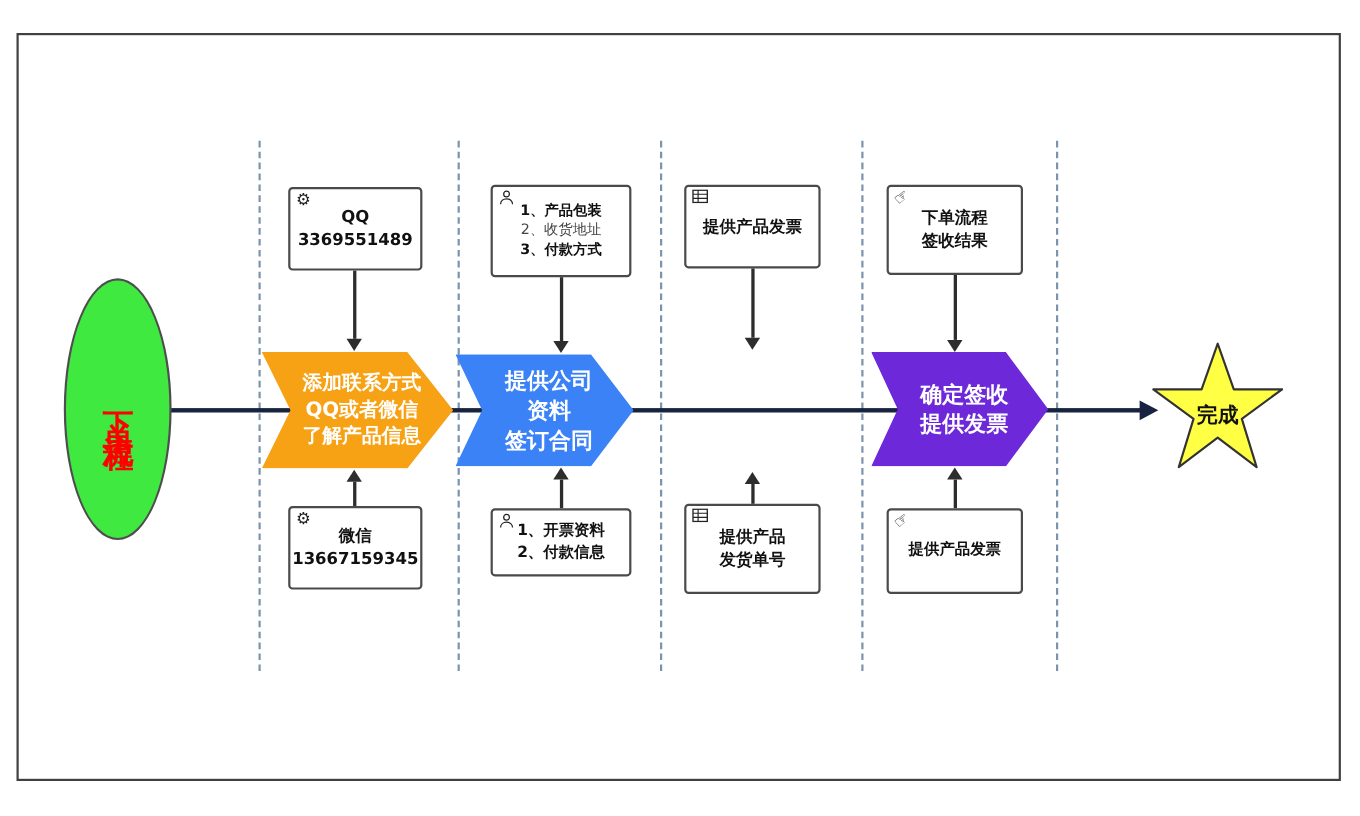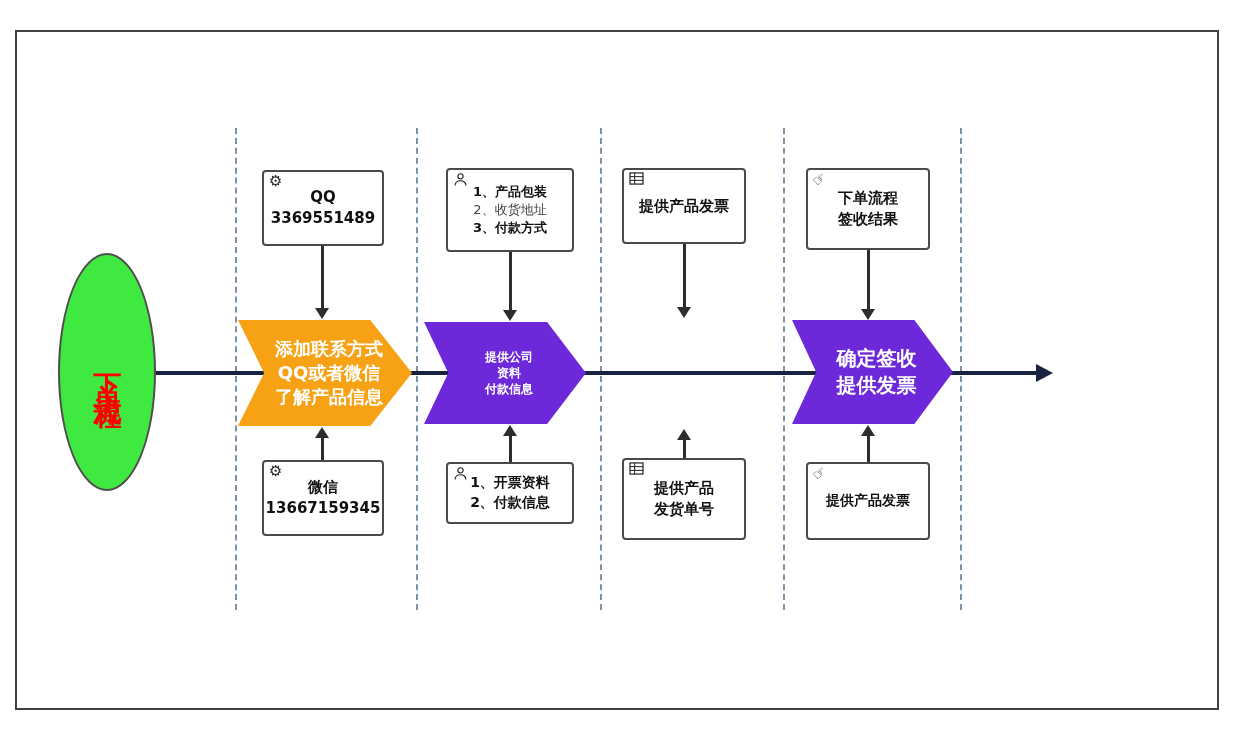--- a/index.html
+++ b/index.html
@@ -24,21 +24,21 @@
     background:#17233f; z-index:2; }
   .main-arrowhead { position:absolute; left:1036px; top:364px; width:0; height:0;
     border-left:17px solid #17233f; border-top:9px solid transparent;
     border-bottom:9px solid transparent; z-index:2; }
 
   .chevron { position:absolute; z-index:3;
     clip-path:polygon(0 0, 76% 0, 100% 50%, 76% 100%, 0 100%, 15% 50%);
     display:flex; flex-direction:column; align-items:center; justify-content:center;
     color:#ffffff; font-weight:bold; text-align:center; line-height:1.35; padding-left:8px; }
   .chev1 { left:238px; top:320px; width:174px; height:106px; background:#f7a114; font-size:18px; }
-  .chev2 { left:424px; top:322px; width:162px; height:102px; background:#6d28d9; font-size:12px; }
+  .chev2 { left:414px; top:322px; width:162px; height:102px; background:#3b82f6; font-size:20px; }
   .chev3 { left:610px; top:318px; width:163px; height:110px; background:#fe0000; font-size:21px; line-height:1.45; }
   .chev4 { left:792px; top:320px; width:161px; height:104px; background:#6d28d9; font-size:20px; }
 
   .star-wrap { position:absolute; left:1046px; top:310px; width:122px; height:122px; z-index:3; }
   .star-wrap svg { position:absolute; left:0; top:0; }
   .star-label { position:absolute; left:0; right:0; top:55px; text-align:center;
     font-weight:bold; font-size:19px; color:#111; }
 
   .box { position:absolute; background:#ffffff; border:2px solid #4a4a4a; border-radius:4px;
     display:flex; flex-direction:column; align-items:center; justify-content:center;
@@ -85,27 +85,33 @@
   </div>
 
   <div class="chevron chev1">
     <div>添加联系方式</div>
     <div>QQ或者微信</div>
     <div>了解产品信息</div>
   </div>
   <div class="chevron chev2">
     <div>提供公司</div>
     <div>资料</div>
-    <div>付款信息</div>
+    <div>签订合同</div>
   </div>
   <div class="chevron chev4">
     <div>确定签收</div>
     <div>提供发票</div>
   </div>
 
+  <div class="star-wrap">
+    <svg width="122" height="122" viewBox="0 0 100 100">
+      <polygon points="50,2 62,36 98,36 68,58 79,94 50,72 21,94 32,58 2,36 38,36" fill="#ffff43" stroke="#333333" stroke-width="1.6" stroke-linejoin="round"></polygon>
+    </svg>
+    <div class="star-label">完成</div>
+  </div>
 
   <div class="box b1">
     <span class="icon">⚙</span>
     <div>QQ</div>
     <div>3369551489</div>
   </div>
 
   <div class="box b2">
     <span class="icon">
       <svg width="15" height="15" viewBox="0 0 16 16">

